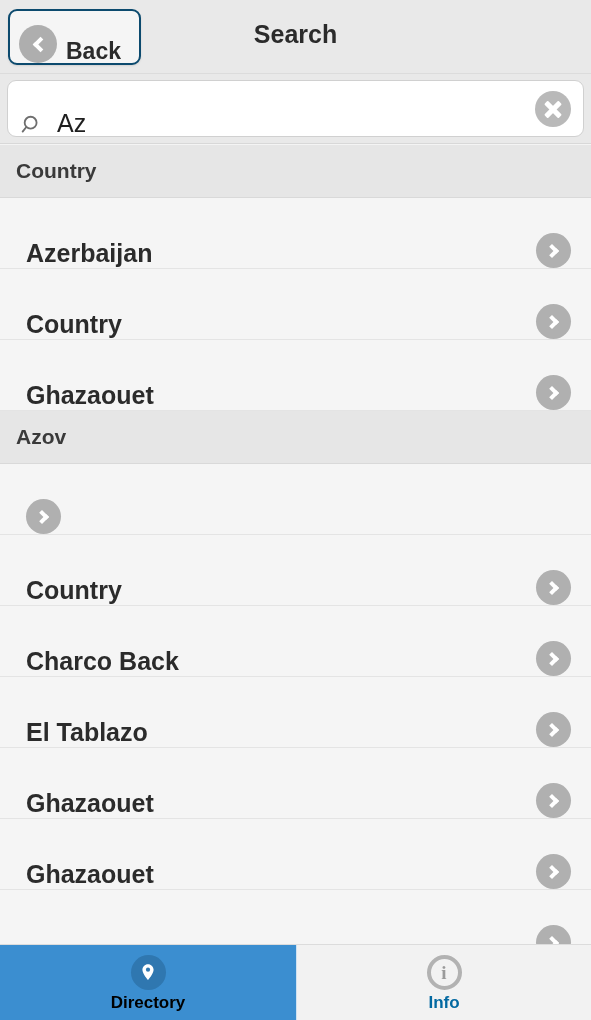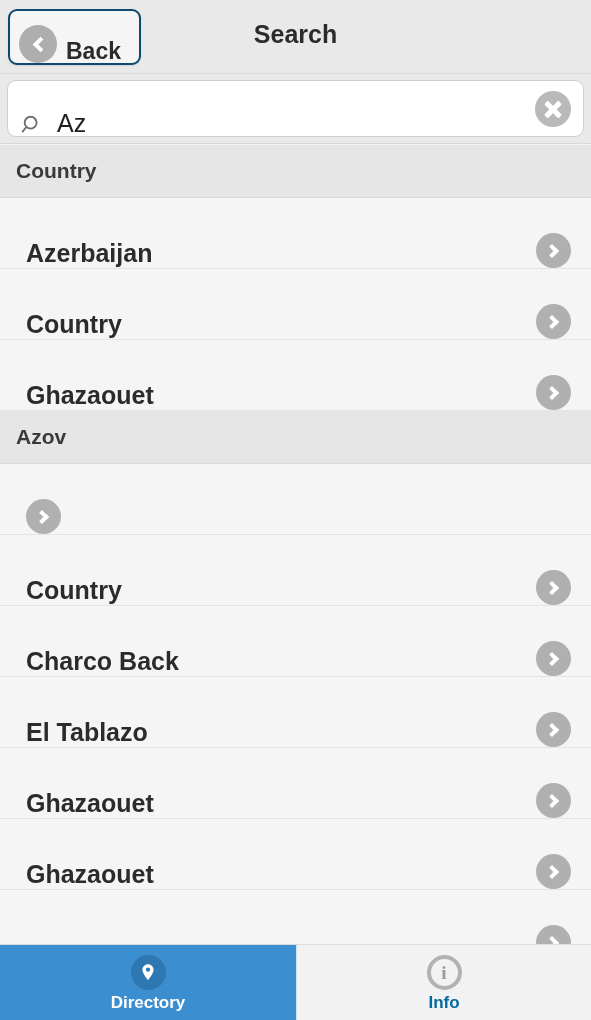--- a/index.html
+++ b/index.html
@@ -221,21 +221,21 @@
   .tab-info {
     flex: 1;
     background: #f2f2f2;
   }
 
   .tab-label {
     font-size: 17px;
     font-weight: bold;
     line-height: 1;
   }
-  .tab-directory .tab-label { color: #ffffff; }
+  .tab-directory .tab-label { color: #000000; }
   .tab-info .tab-label { color: #0369a1; }
 
   .pin-badge {
     width: 35px;
     height: 35px;
     border-radius: 50%;
     background: #2f77b0;
     display: flex;
     align-items: center;
     justify-content: center;

